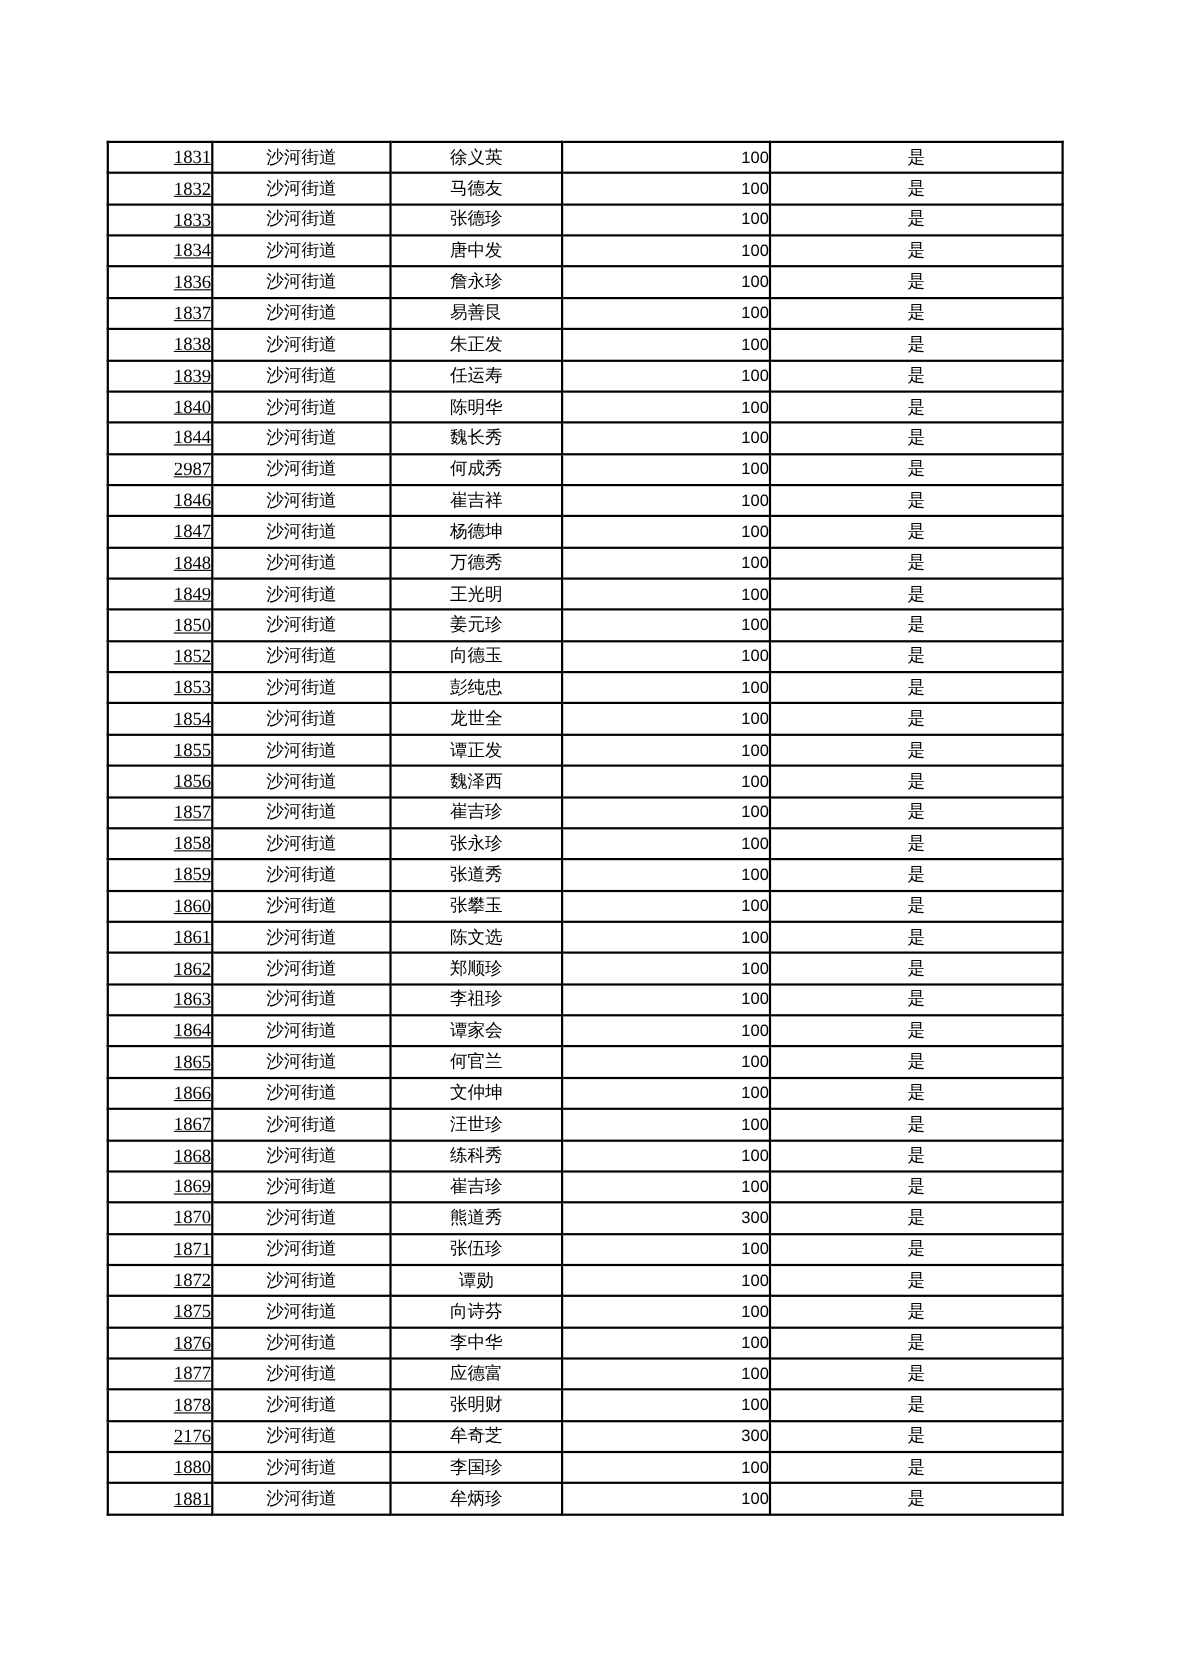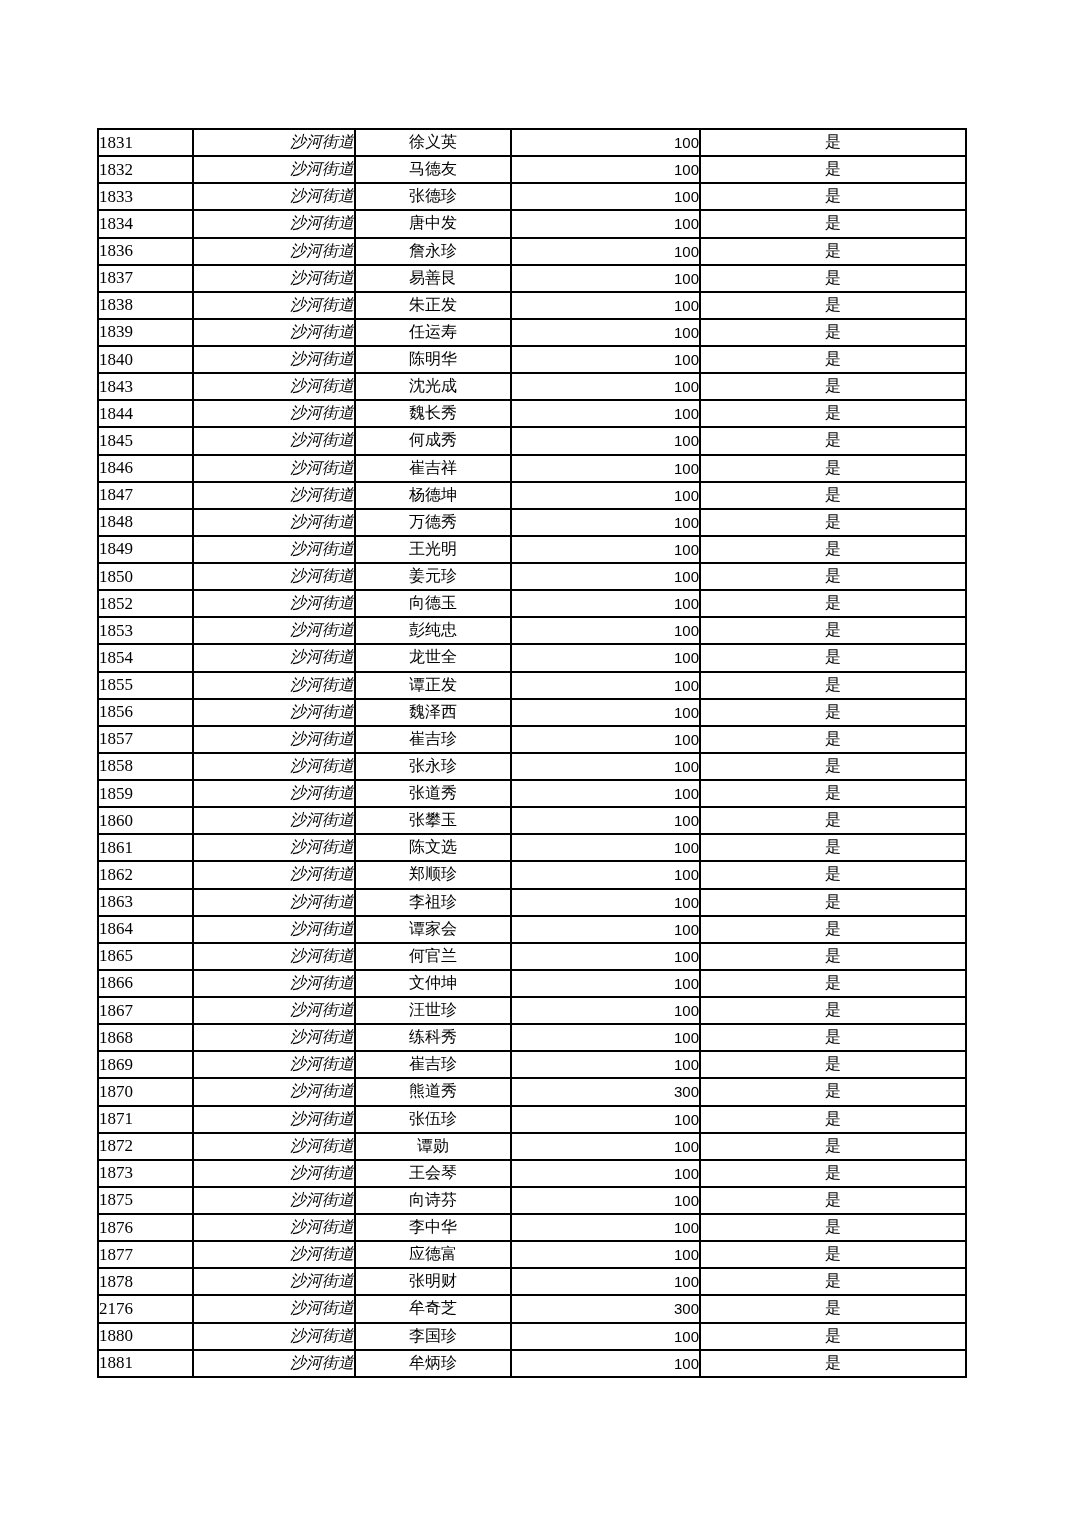--- a/index.html
+++ b/index.html
@@ -28,31 +28,31 @@
   table.roster td {
     border: 2px solid #000000;
     padding: 0;
     height: 22px;
     vertical-align: middle;
     overflow: hidden;
     white-space: nowrap;
   }
   td.col-no {
     width: 93px;
-    text-align: left;
+    text-align: right;
     font-family: "Liberation Serif", serif;
     font-size: 17px;
+    text-decoration: underline;
   }
   td.col-district {
     width: 160px;
-    text-align: right;
+    text-align: center;
     padding-left: 4px;
     font-family: "Liberation Serif", serif;
     font-size: 16px;
-    font-style: italic;
   }
   td.col-name {
     width: 154px;
     text-align: center;
     padding-left: 4px;
     font-family: "Liberation Serif", serif;
     font-size: 16px;
   }
   td.col-amount {
     width: 187px;
@@ -131,35 +131,28 @@
           <td class="col-status">是</td>
         </tr>
         <tr>
           <td class="col-no">1840</td>
           <td class="col-district">沙河街道</td>
           <td class="col-name">陈明华</td>
           <td class="col-amount">100</td>
           <td class="col-status">是</td>
         </tr>
         <tr>
-          <td class="col-no">1843</td>
-          <td class="col-district">沙河街道</td>
-          <td class="col-name">沈光成</td>
-          <td class="col-amount">100</td>
-          <td class="col-status">是</td>
-        </tr>
-        <tr>
           <td class="col-no">1844</td>
           <td class="col-district">沙河街道</td>
           <td class="col-name">魏长秀</td>
           <td class="col-amount">100</td>
           <td class="col-status">是</td>
         </tr>
         <tr>
-          <td class="col-no">1845</td>
+          <td class="col-no">2987</td>
           <td class="col-district">沙河街道</td>
           <td class="col-name">何成秀</td>
           <td class="col-amount">100</td>
           <td class="col-status">是</td>
         </tr>
         <tr>
           <td class="col-no">1846</td>
           <td class="col-district">沙河街道</td>
           <td class="col-name">崔吉祥</td>
           <td class="col-amount">100</td>
@@ -330,27 +323,20 @@
           <td class="col-no">1871</td>
           <td class="col-district">沙河街道</td>
           <td class="col-name">张伍珍</td>
           <td class="col-amount">100</td>
           <td class="col-status">是</td>
         </tr>
         <tr>
           <td class="col-no">1872</td>
           <td class="col-district">沙河街道</td>
           <td class="col-name">谭勋</td>
-          <td class="col-amount">100</td>
-          <td class="col-status">是</td>
-        </tr>
-        <tr>
-          <td class="col-no">1873</td>
-          <td class="col-district">沙河街道</td>
-          <td class="col-name">王会琴</td>
           <td class="col-amount">100</td>
           <td class="col-status">是</td>
         </tr>
         <tr>
           <td class="col-no">1875</td>
           <td class="col-district">沙河街道</td>
           <td class="col-name">向诗芬</td>
           <td class="col-amount">100</td>
           <td class="col-status">是</td>
         </tr>

